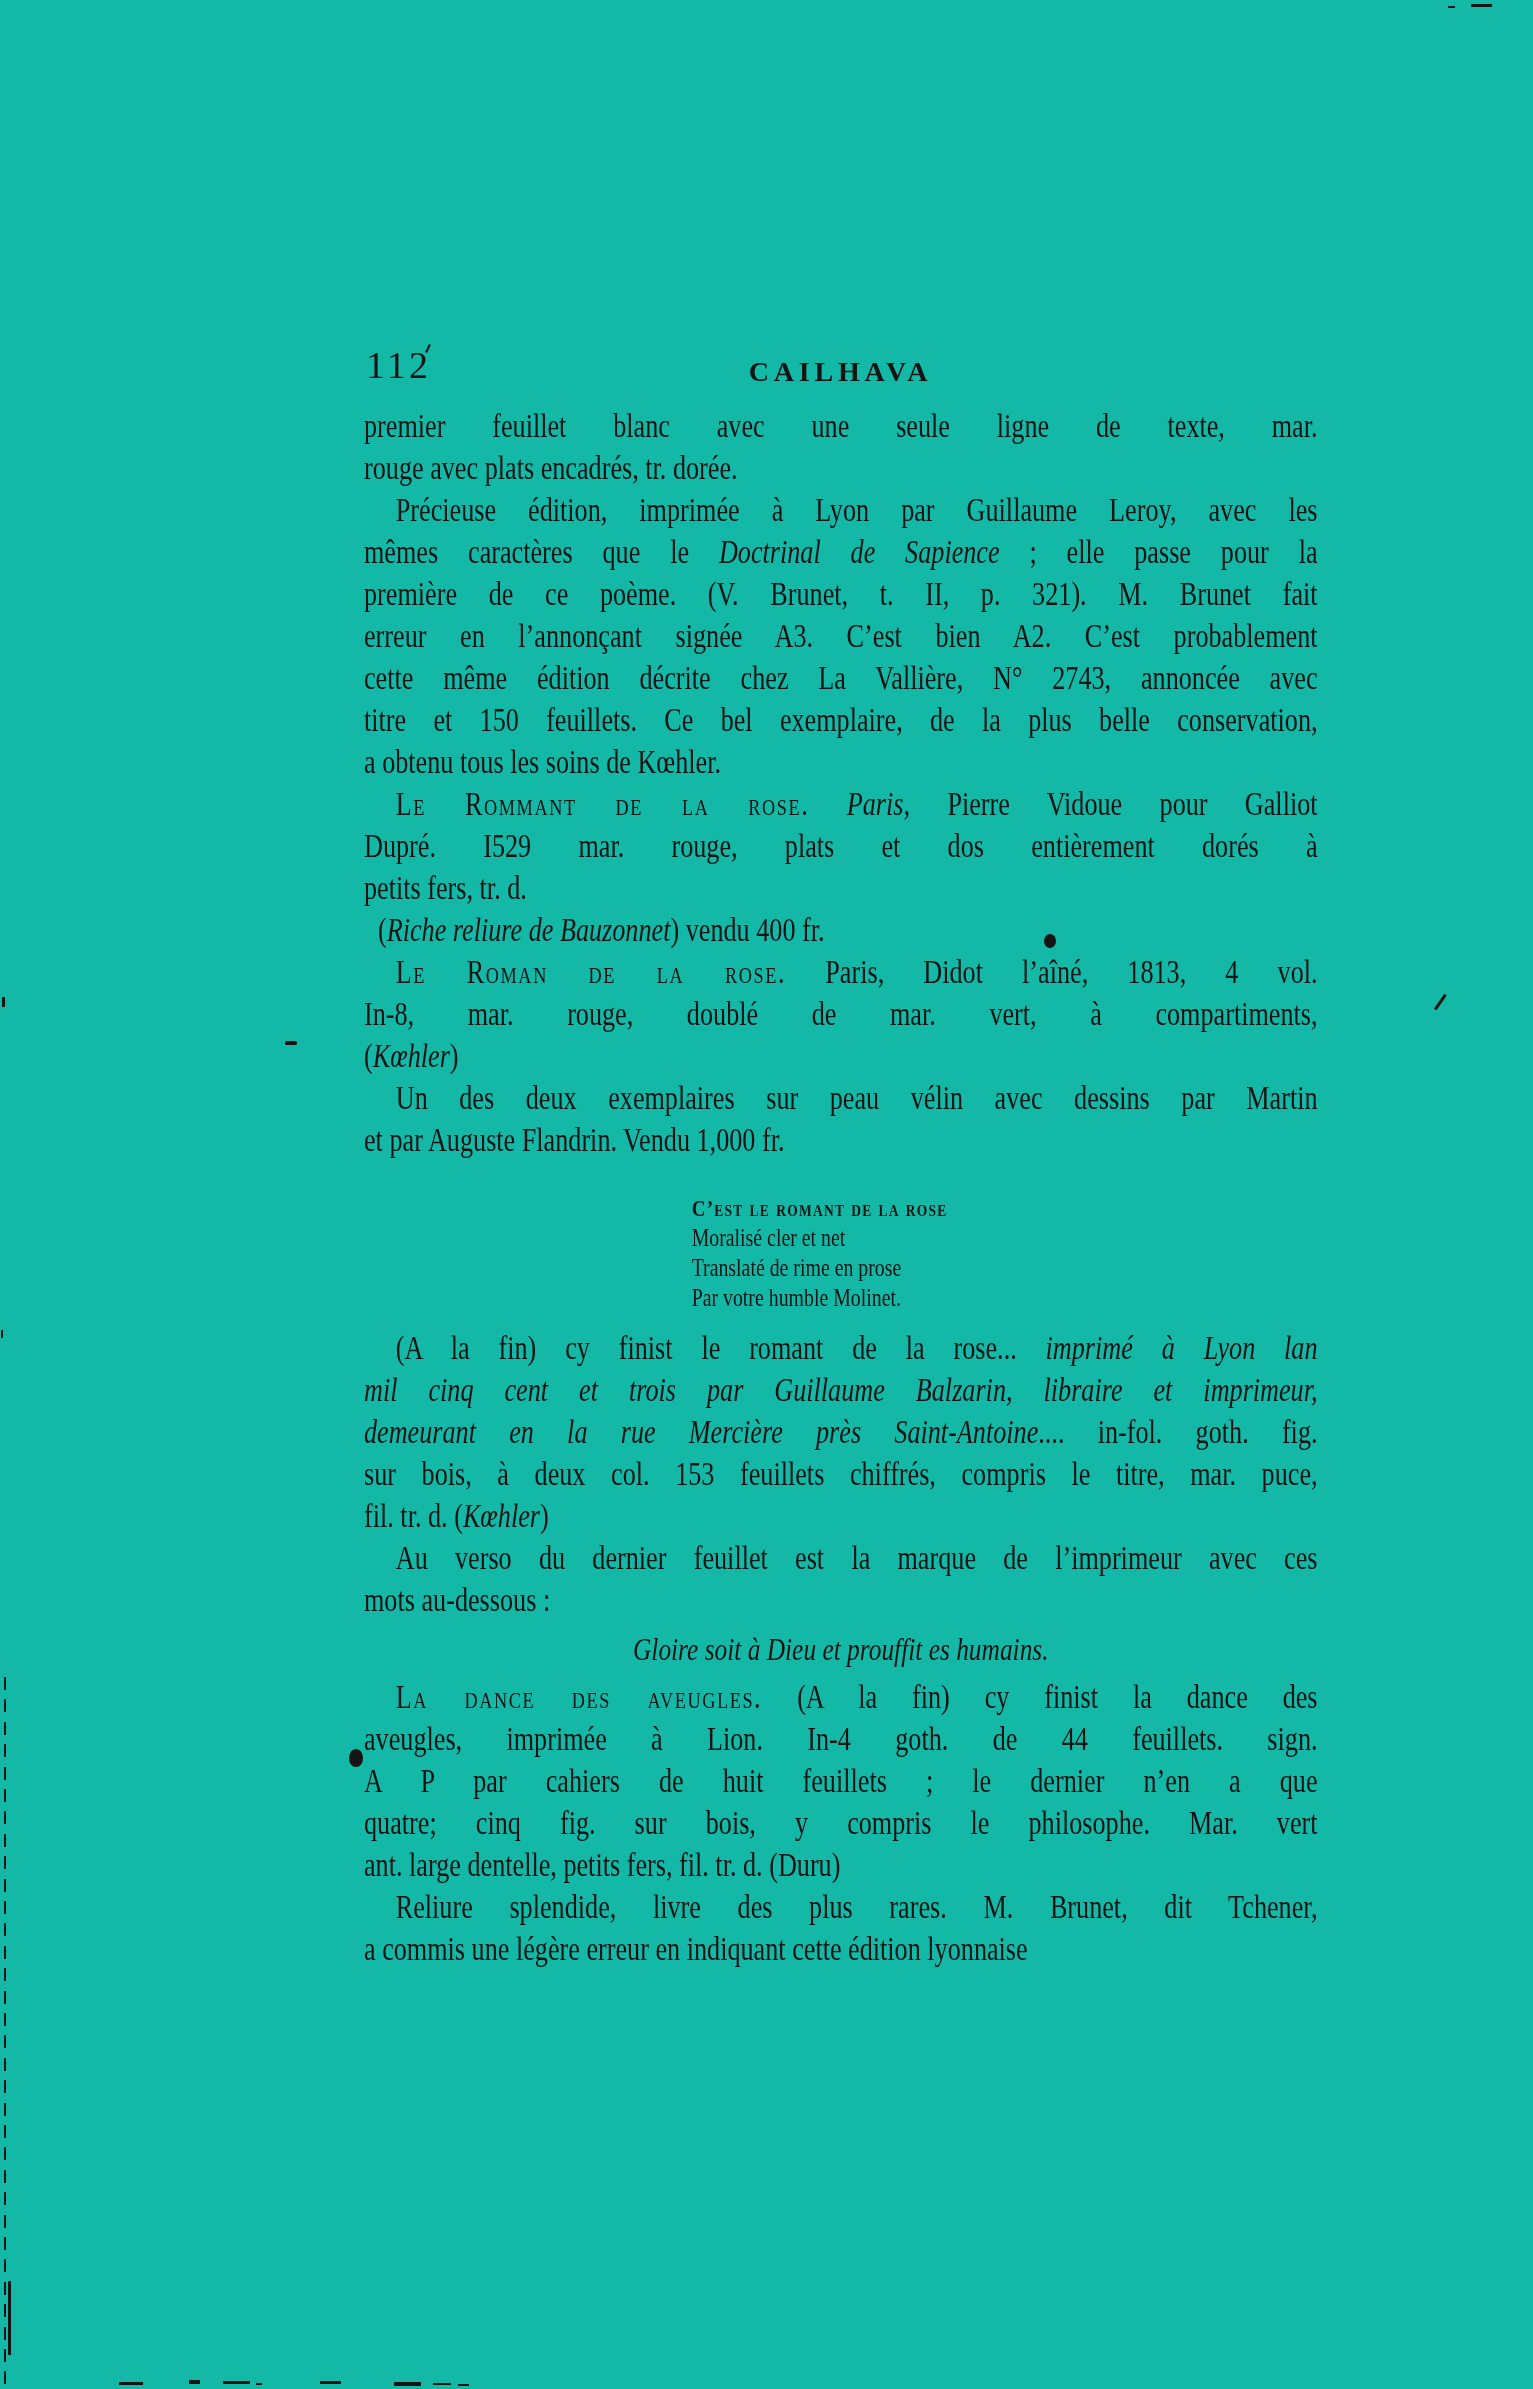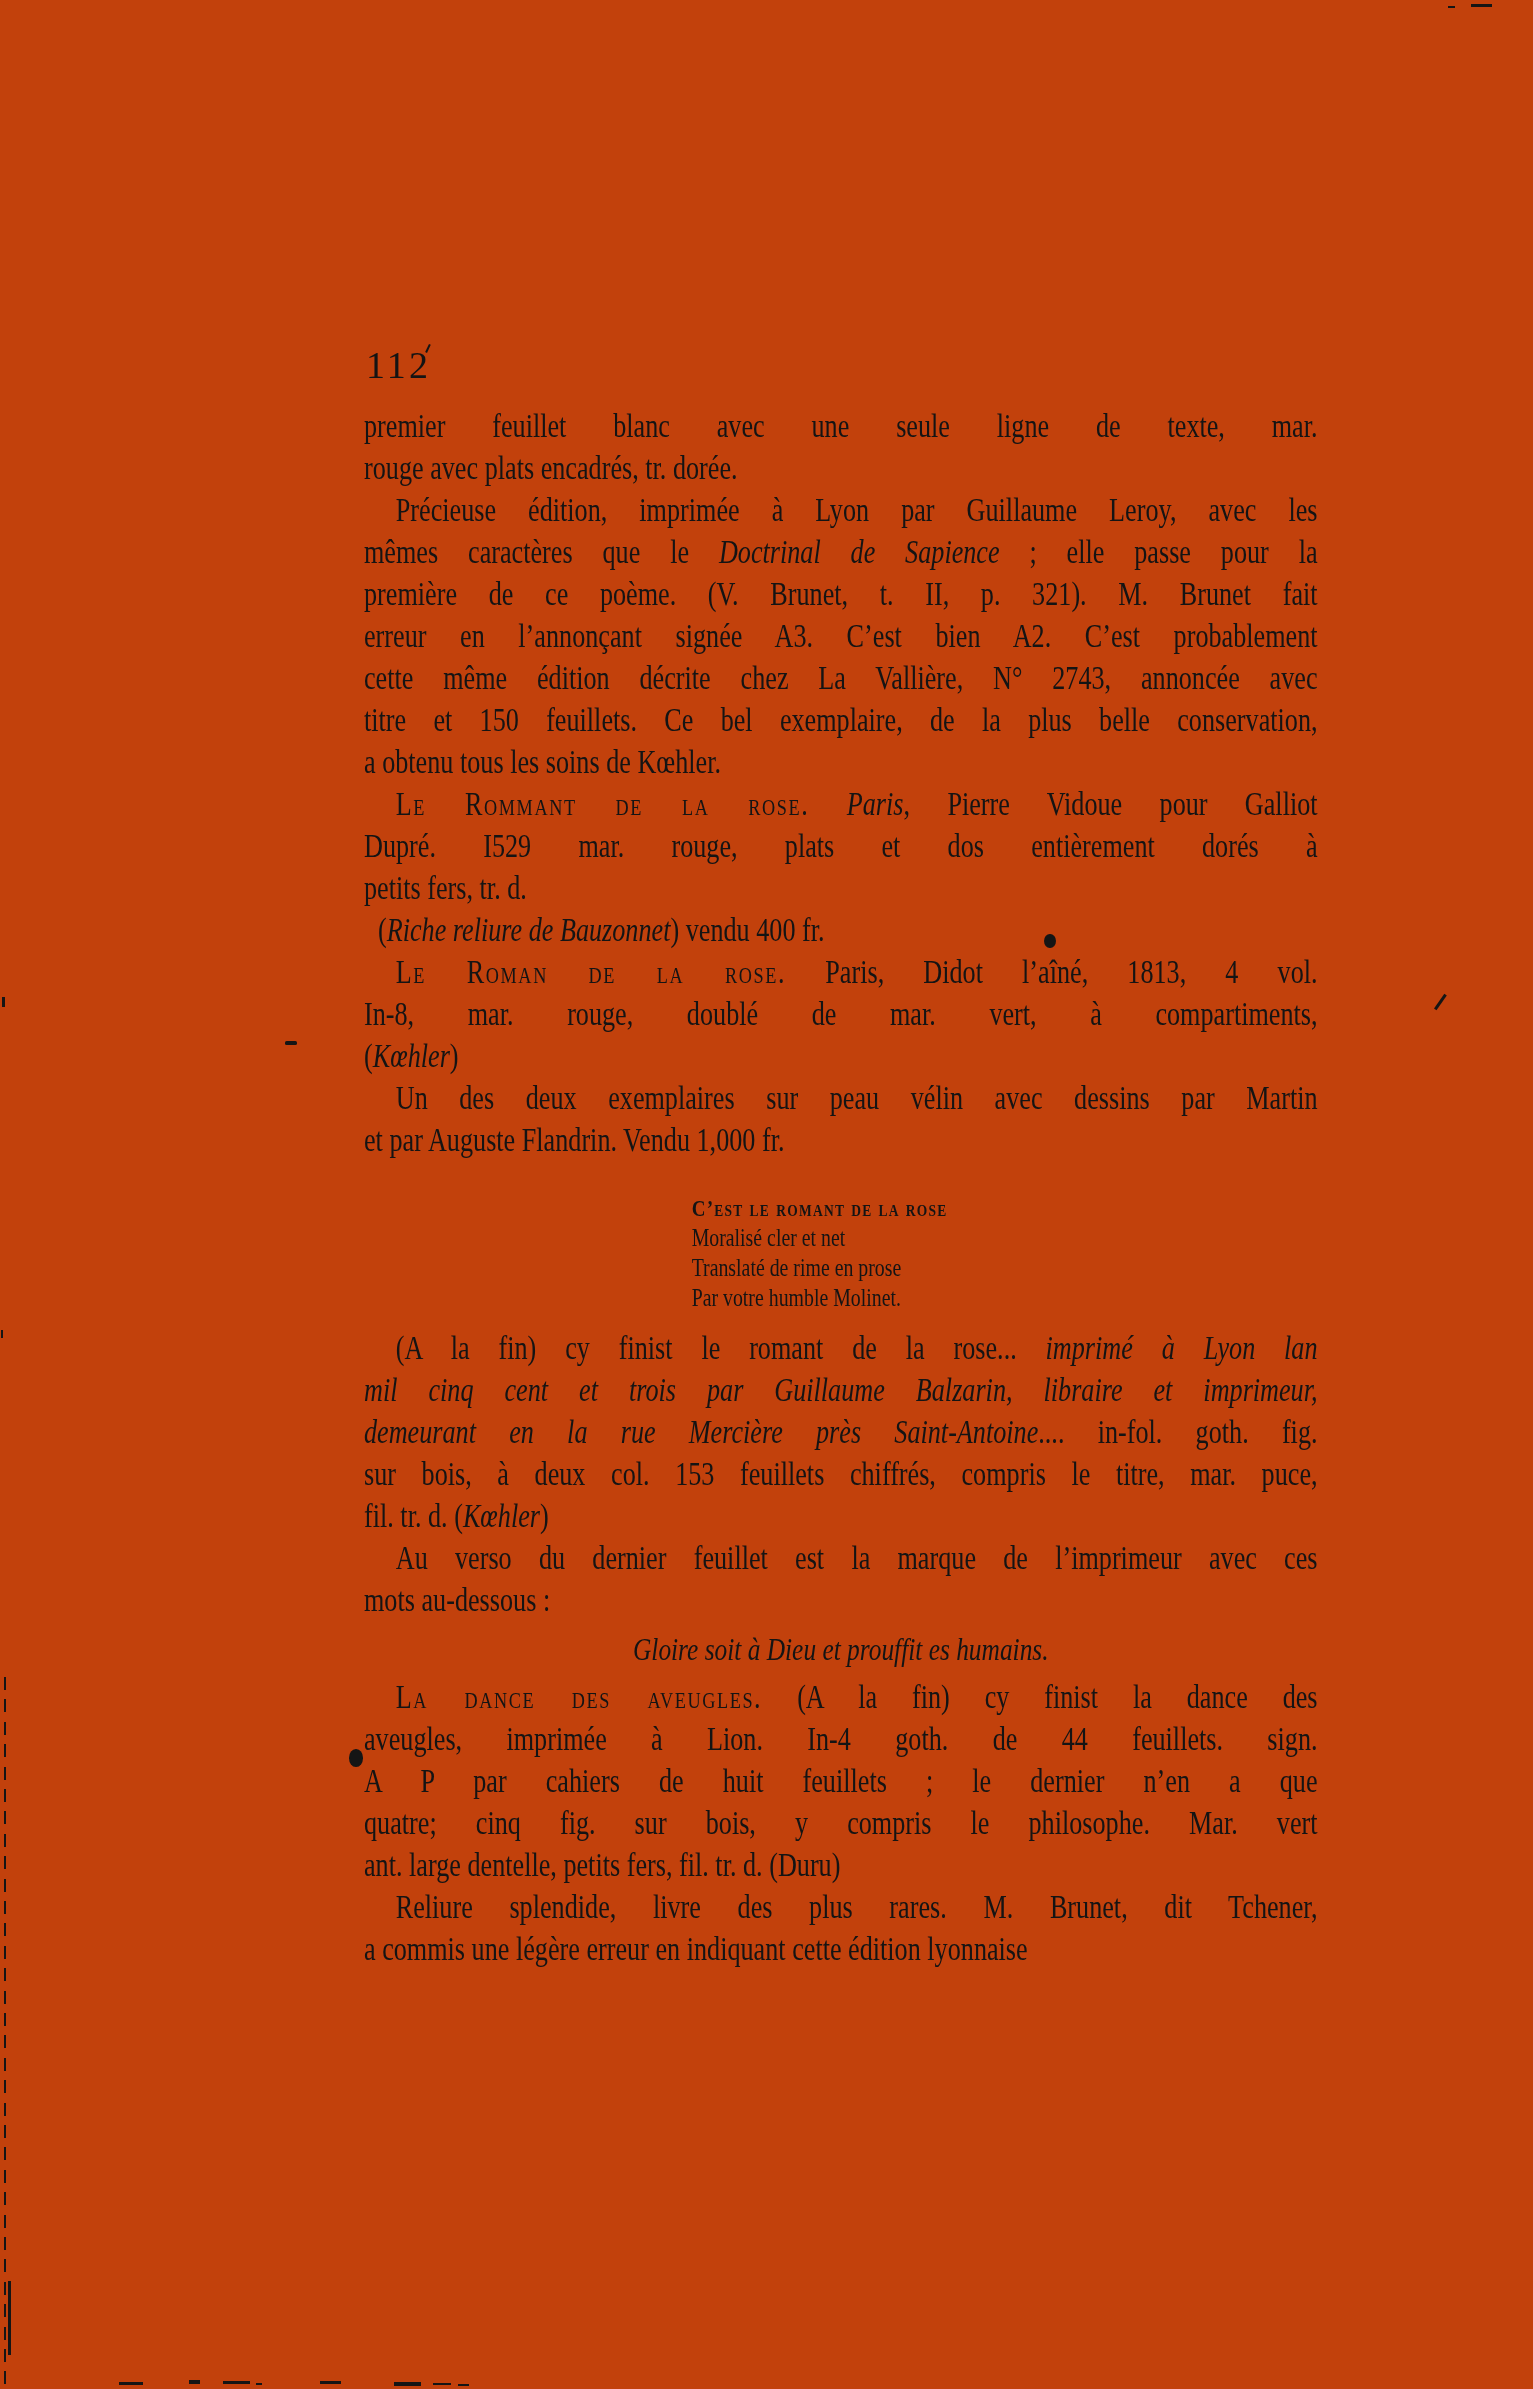--- a/index.html
+++ b/index.html
@@ -1,19 +1,19 @@
 <!DOCTYPE html>
 <html style="font-size:13px"><head>
 <meta charset="utf-8">
 <style>
   html,body{margin:0;padding:0;background:#888;}
   .page{
     position:relative;
     width:1534px;height:2389px;
-    background:#c2410c;
+    background:#14b8a6;
     font-family:"Liberation Serif","DejaVu Serif",serif;
     color:#141414;
     overflow:hidden;
   }
   
   .pagenum{
     position:absolute;left:366px;top:343px;
     font-size:38px;letter-spacing:3.2px;
   }
   .runtitle{
@@ -44,20 +44,21 @@
   .motto .line{font-size:32px;line-height:37px;text-align:center;text-align-last:center;}
   
   .artifact{position:absolute;background:#151515;}
   .artifact.dashed{background:none;}
 </style>
 </head>
 <body>
 
 <div class="page">
   <div class="pagenum">112</div>
+  <div class="runtitle">CAILHAVA</div>
   <div class="textbody" id="textbody">
       <div class="block para noindent">
         <div class="line"><span class="s-r">premier feuillet blanc avec une seule ligne de texte, mar.</span></div>
         <div class="line end"><span class="s-r">rouge avec plats encadrés, tr. dorée.</span></div>
       </div>
       <div class="block para indent">
         <div class="line"><span class="s-r">Précieuse édition, imprimée à Lyon par Guillaume Leroy, avec les</span></div>
         <div class="line"><span class="s-r">mêmes caractères que le </span><span class="s-i">Doctrinal de Sapience</span><span class="s-r"> ; elle passe pour la</span></div>
         <div class="line"><span class="s-r">première de ce poème. (V. Brunet, t. II, p. 321). M. Brunet fait</span></div>
         <div class="line"><span class="s-r">erreur en l’annonçant signée A3. C’est bien A2. C’est probablement</span></div>

